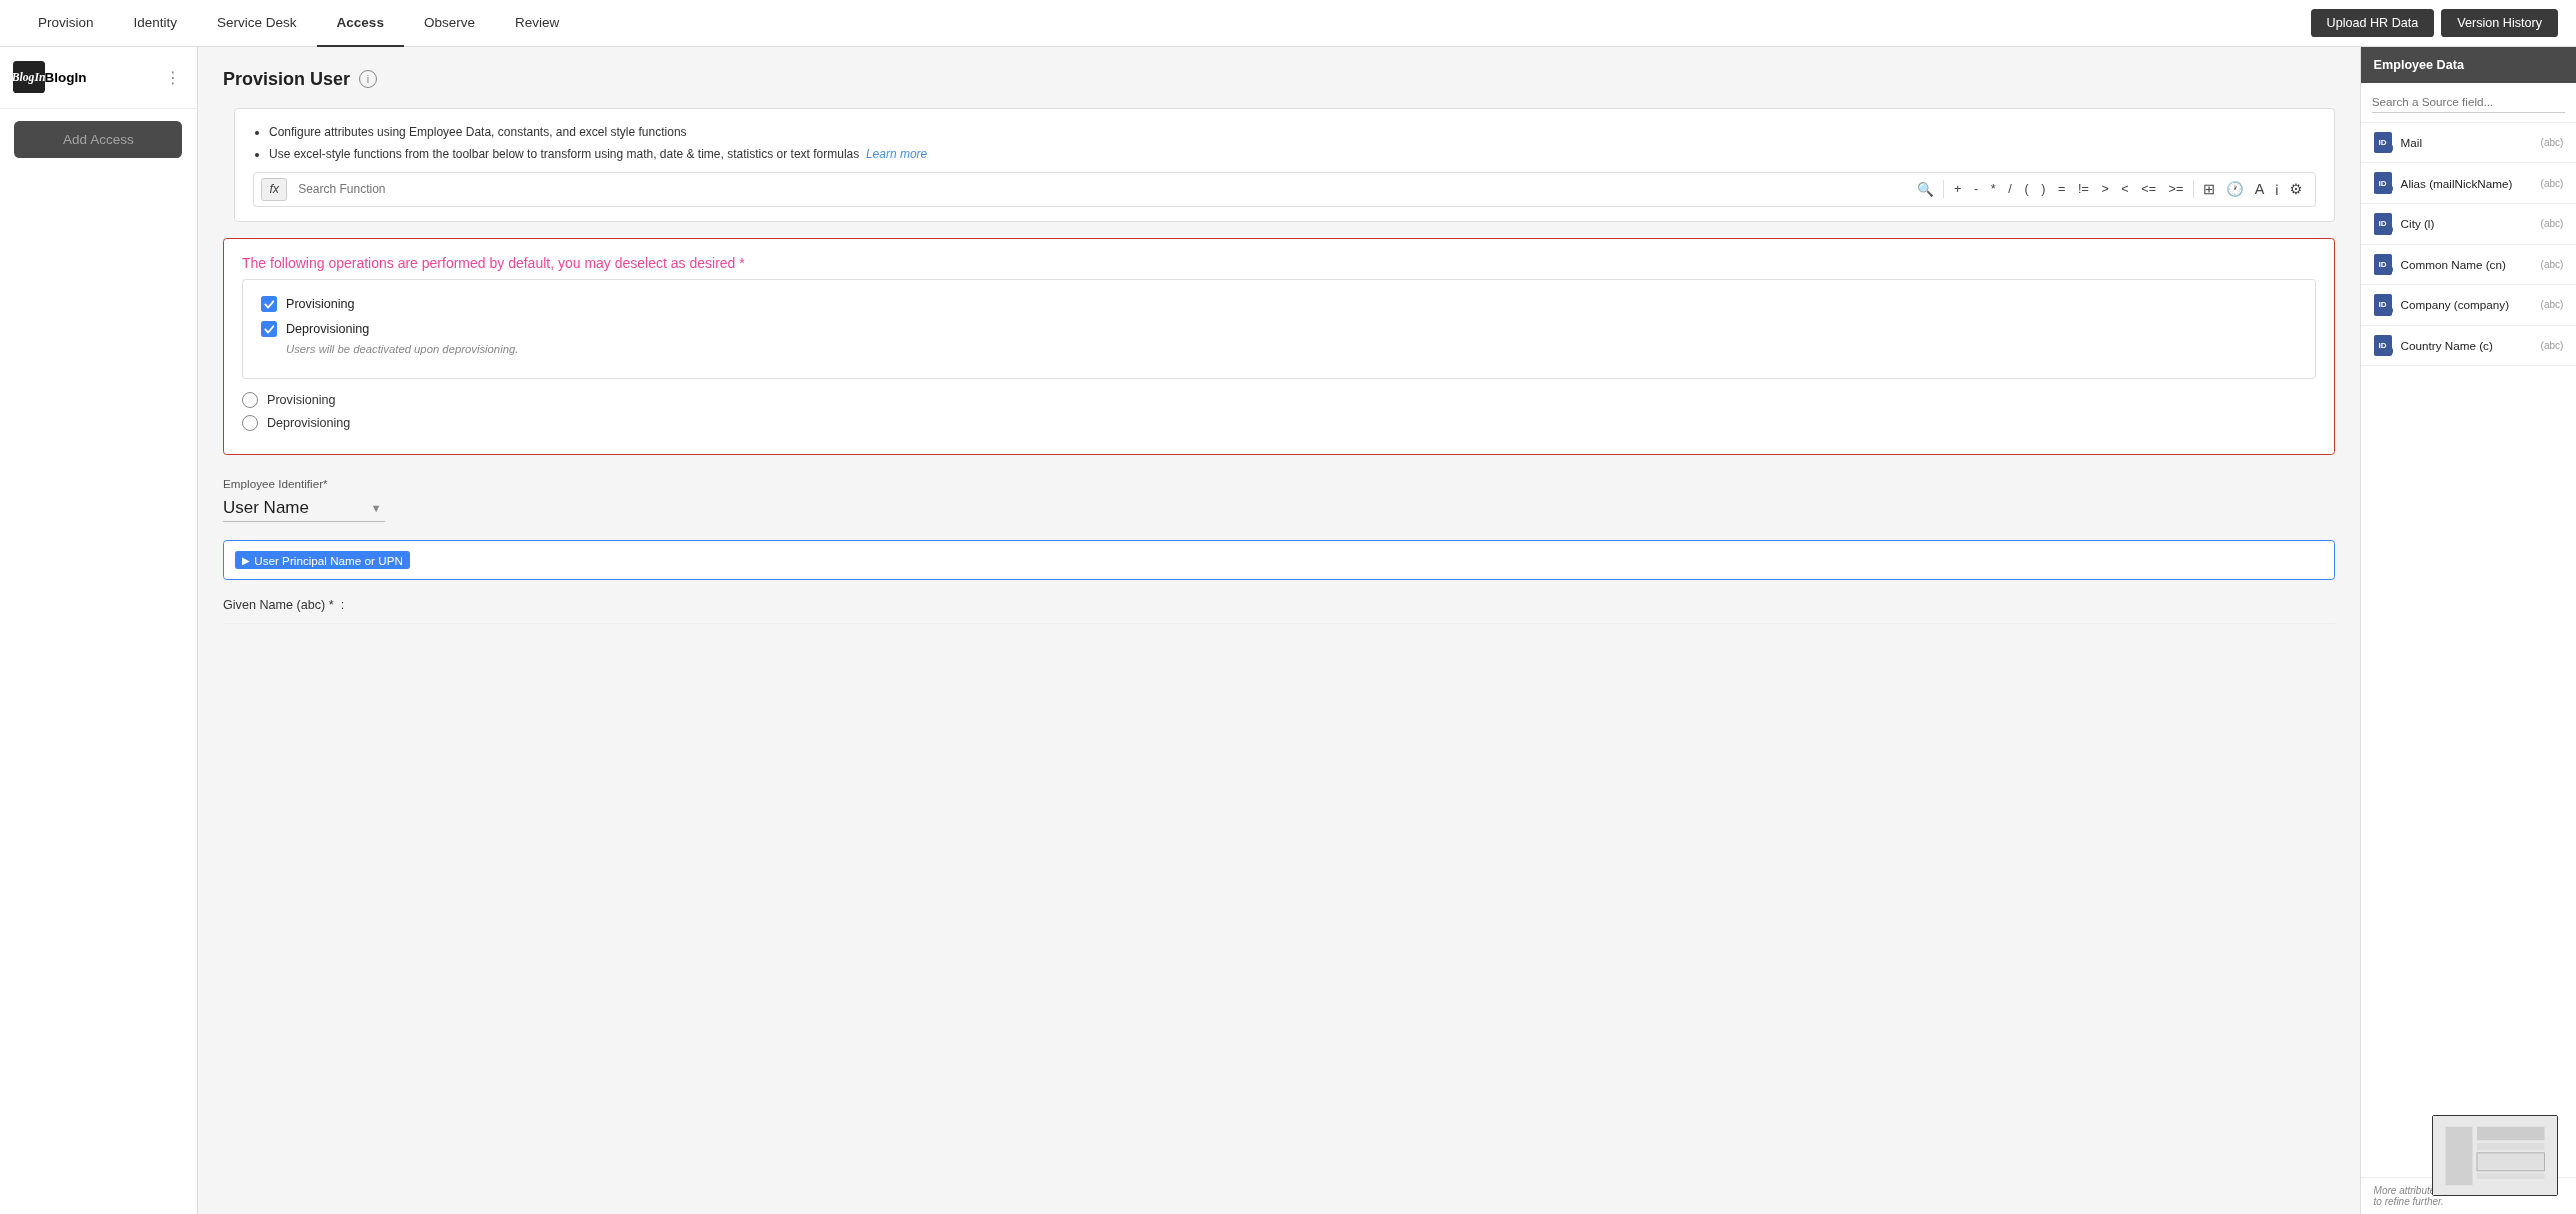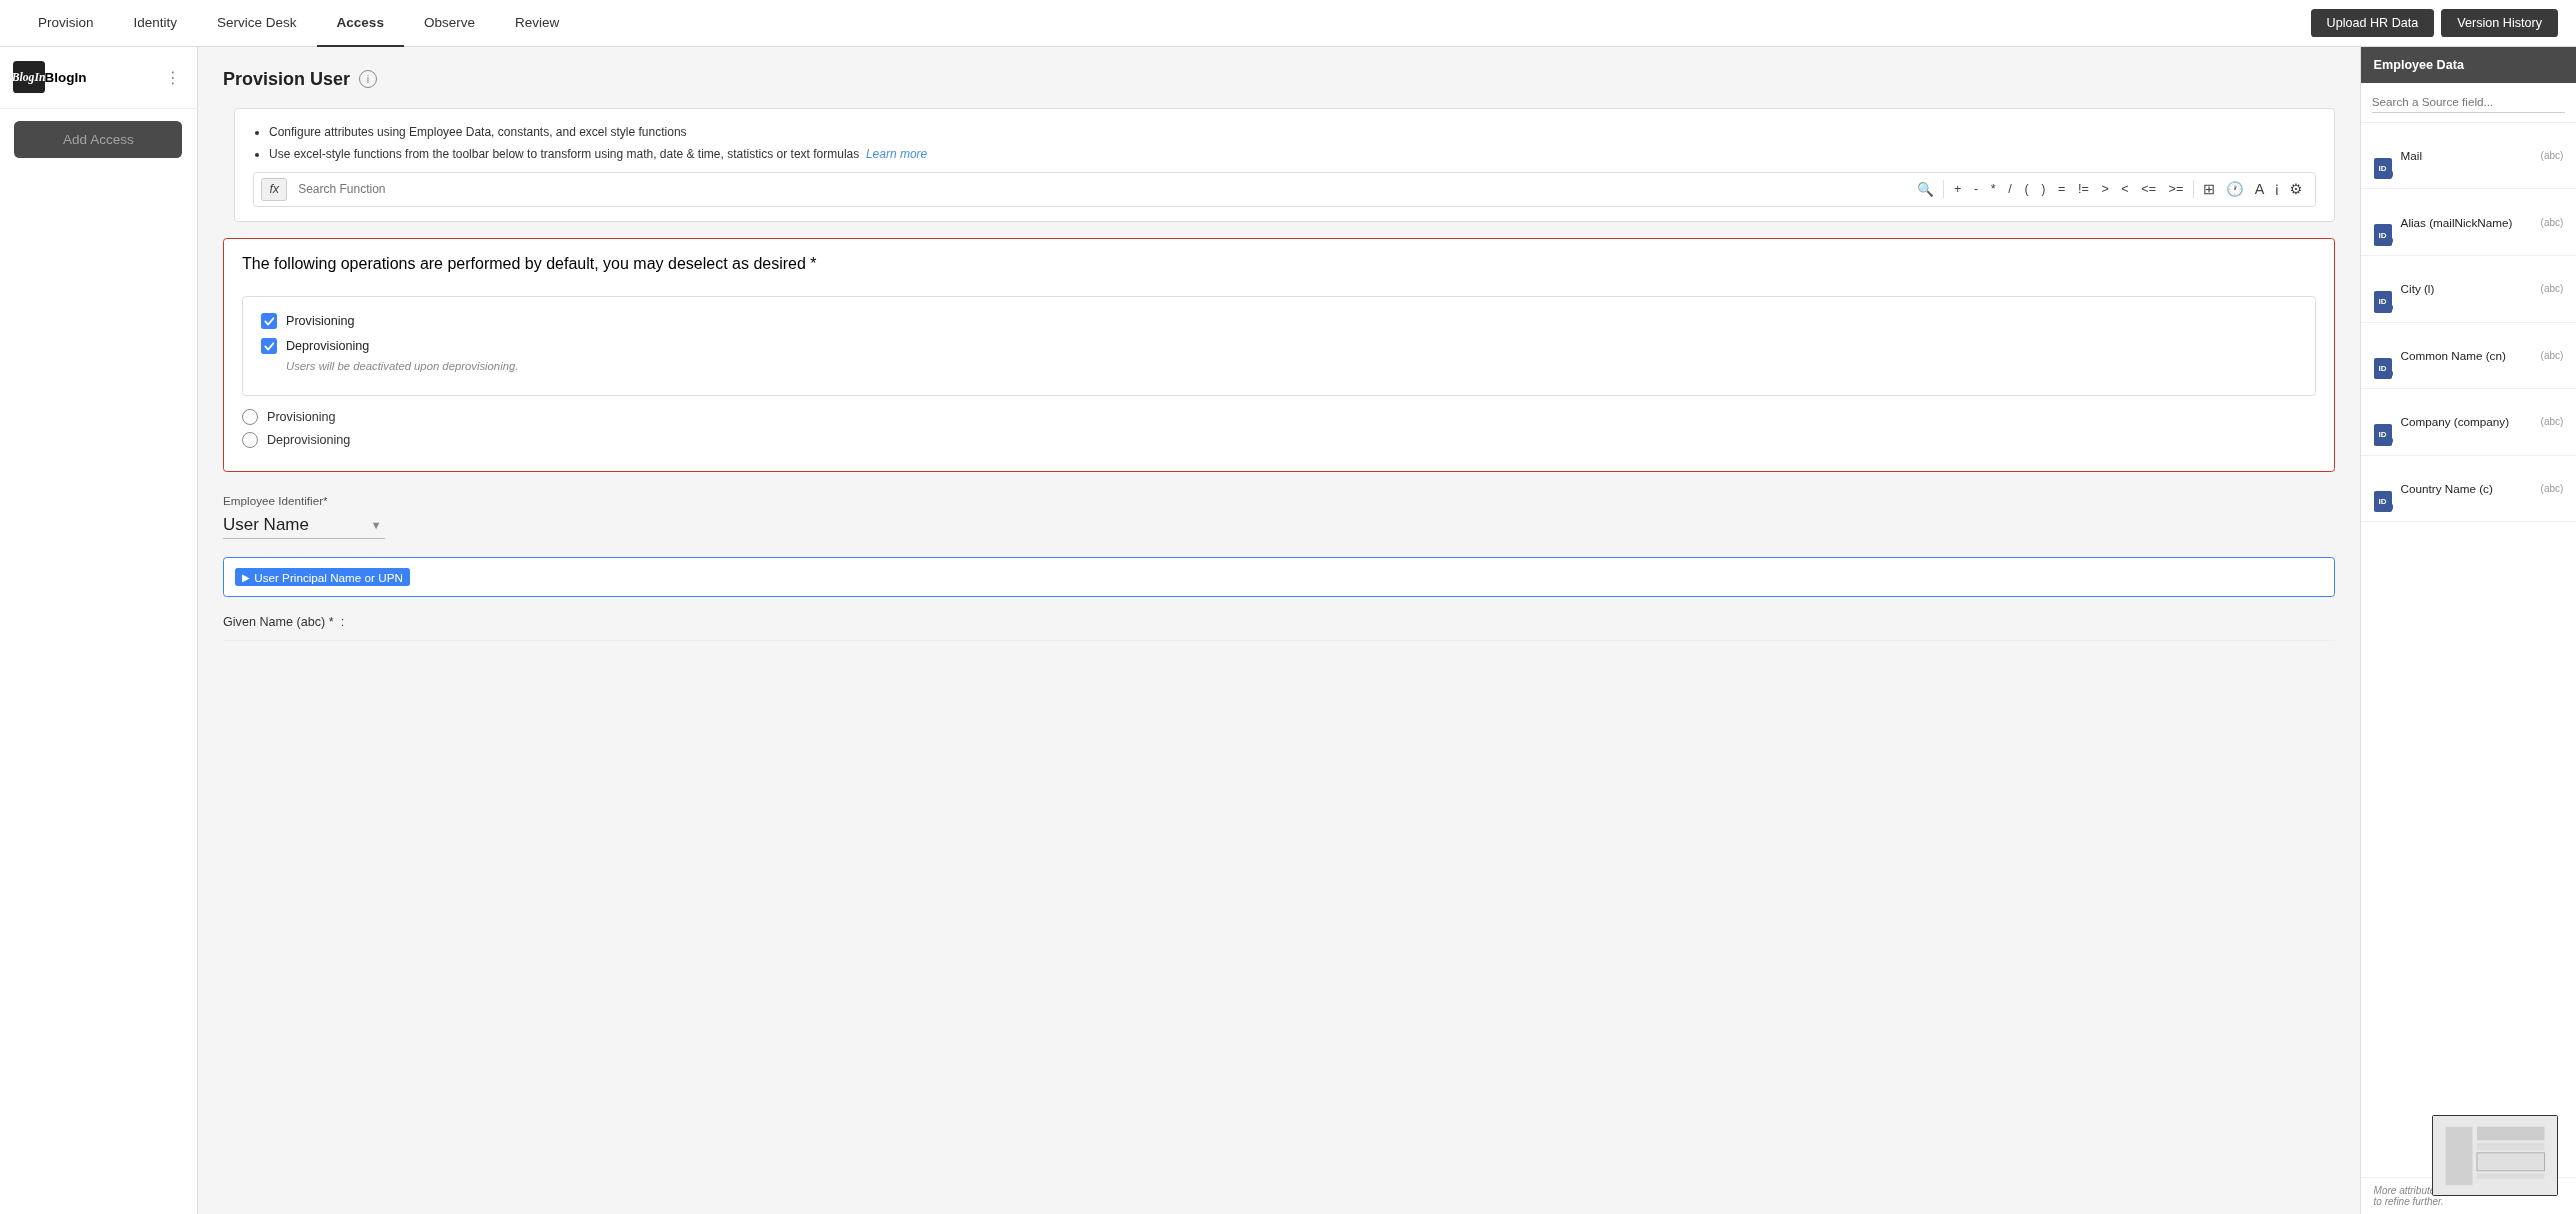--- a/index.html
+++ b/index.html
@@ -103,21 +103,21 @@
     .toolbar-icon-btn {
       background: none; border: none; cursor: pointer; color: #444;
       font-size: 14.4px; padding: 3.6px 5.4px; border-radius: 2.7px;
     }
 
     
     .operations-container {
       border: 1.8px solid #c0392b; border-radius: 3.6px; padding: 16px 18px;
       background: #fff; margin-bottom: 21.6px;
     }
-    .operations-desc { font-size: 16px; color: #000000; margin-bottom: 23px; }
+    .operations-desc { font-size: 14px; color: #ec4899; margin-bottom: 8px; }
     .operations-inner {
       border: 0.9px solid #ddd; border-radius: 3.6px; padding: 16px 18px;
       background: #fff;
     }
     .checkbox-row {
       display: flex; align-items: center; gap: 9px; margin-bottom: 9px;
     }
     .checkbox-blue {
       width: 16px; height: 16px; background: #3b82f6; border-radius: 2.7px;
       display: flex; align-items: center; justify-content: center;
@@ -201,21 +201,21 @@
       color: #999;
     }
     .field-list { overflow-y: auto; flex: 1; }
     .field-item {
       display: flex; align-items: center; gap: 9px; padding: 9px 12.6px;
       border-bottom: 0.9px solid #f0f0f0; cursor: pointer;
     }
     .field-icon {
       width: 18px; height: 21.6px; background: #3b5998;
       border-radius: 1.8px; flex-shrink: 0; position: relative;
-      display: flex; align-items: center; justify-content: center; margin-top: 26px;
+      display: flex; align-items: center; justify-content: center;
     }
     .field-icon::after {
       content: ''; position: absolute; bottom: 1.8px; right: -1.8px;
       width: 7.2px; height: 7.2px; background: #3b5998; border-radius: 50%;
     }
     .field-name { font-size: 11.7px; color: #222; flex: 1; }
     .field-type { font-size: 10px; color: #999; margin-left: 3.6px; }
     .more-attrs-note {
       padding: 7.2px 12.6px; font-size: 10px; color: #888; font-style: italic;
       border-top: 0.9px solid #eee;

